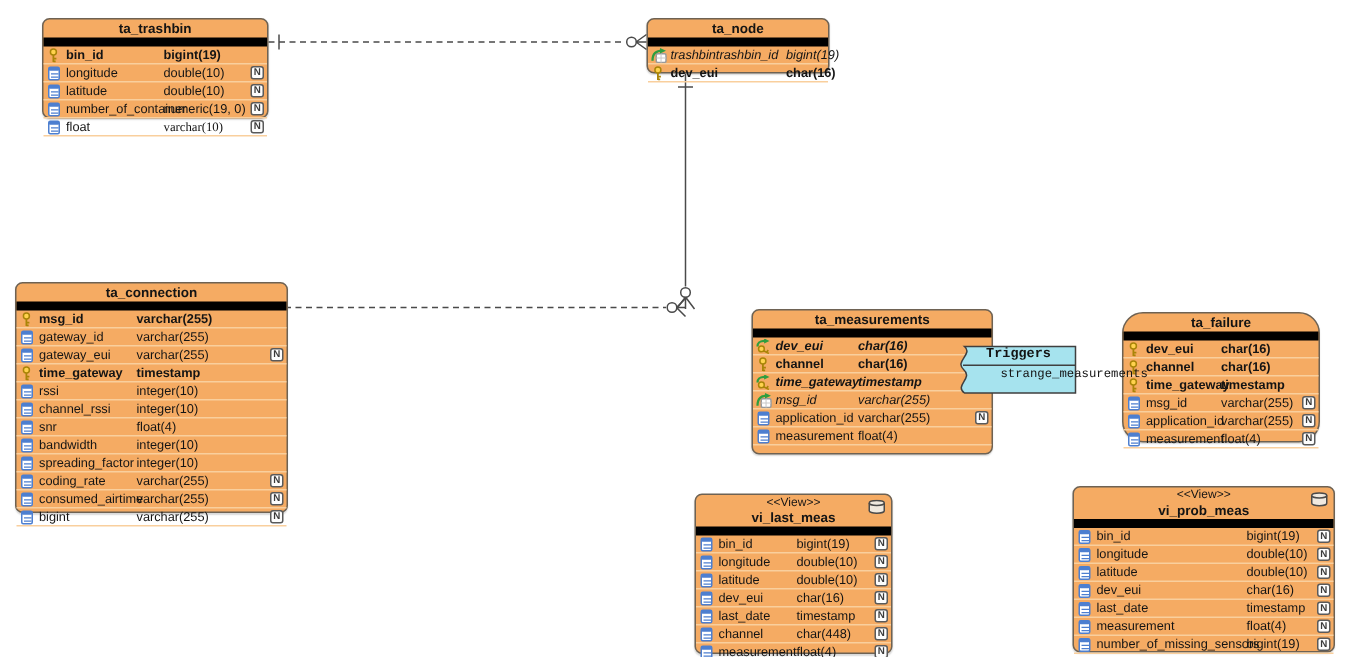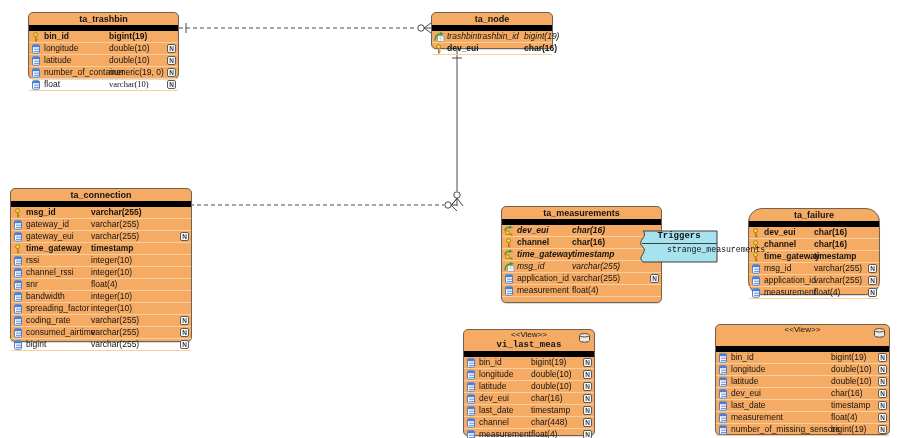--- a/index.html
+++ b/index.html
@@ -4,21 +4,21 @@
 <style>
   html,body{margin:0;padding:0;background:#fff;}
   #canvas{position:relative;width:900px;height:438px;background:#ffffff;
           font-family:"Liberation Sans",sans-serif;overflow:hidden;color:#141414;}
   .tbl{position:absolute;background:#f5ab63;border:1px solid #6e6253;border-radius:5px;
        box-sizing:border-box;box-shadow:0 1px 1px rgba(0,0,0,0.15);}
   .tbl-h{font-weight:bold;font-size:9px;text-align:center;height:12px;line-height:12px;
          border-bottom:6px solid #000000;position:relative;white-space:nowrap;overflow:hidden;}
   .tbl.view .tbl-h{height:21px;line-height:normal;}
   .stereo{display:block;font-size:8px;font-weight:normal;line-height:10px;}
-  .vname{display:block;font-size:9px;font-weight:bold;line-height:10px;font-family:Liberation Mono, monospace;}
+  .vname{display:block;font-size:9px;font-weight:bold;line-height:10px;}
   .dbicon{position:absolute;right:3px;top:3px;}
   .row{position:relative;height:11px;border-bottom:1px solid #f9cf9d;font-size:8.5px;
        line-height:11px;white-space:nowrap;}
   .row .ic{position:absolute;left:2px;top:1px;width:10px;height:9px;}
   .cname{position:absolute;left:15px;top:0;}
   .ctype{position:absolute;top:0;}
   .nbadge{position:absolute;right:2px;top:1px;width:9px;height:9px;box-sizing:border-box;
           border:1px solid #5a5a5a;border-radius:2px;background:#fdfdfd;font-size:6.5px;
           font-weight:bold;line-height:7px;text-align:center;color:#3a3a3a;}
   .bold{font-weight:bold}
@@ -438,20 +438,21 @@
               <path d="M3 5.2 H8 M3 7.4 H8" stroke="#4d7fd0" stroke-width="0.9"></path>
             </svg></span>
           <span class="cname ">measurement</span>
           <span class="ctype " style="left: 67px;">float(4)</span>
           <span class="nbadge">N</span>
         </div>
       </div>
       <div class="tbl view" style="left: 715px; top: 324px; width: 175px; height: 111px;">
         <div class="tbl-h">
           <span class="stereo">&lt;&lt;View&gt;&gt;</span>
+          <span class="vname">vi_prob_meas</span>
           <span class="dbicon"><svg width="13" height="10" viewBox="0 0 13 10">
               <path d="M1.5 2.3 V7.5 A5 1.7 0 0 0 11.5 7.5 V2.3" fill="#f0e9df" stroke="#4a4a4a"></path>
               <ellipse cx="6.5" cy="2.3" rx="5" ry="1.7" fill="#f0e9df" stroke="#4a4a4a"></ellipse>
             </svg></span>
         </div>
         <div class="row">
           <span class="ic"><svg width="10" height="10" viewBox="0 0 10 10">
               <rect x="1.5" y="0.8" width="7" height="8.4" rx="1" fill="#ffffff" stroke="#4d7fd0"></rect>
               <rect x="1.5" y="0.8" width="7" height="2.4" rx="1" fill="#4d7fd0"></rect>
               <path d="M3 5.2 H8 M3 7.4 H8" stroke="#4d7fd0" stroke-width="0.9"></path>

